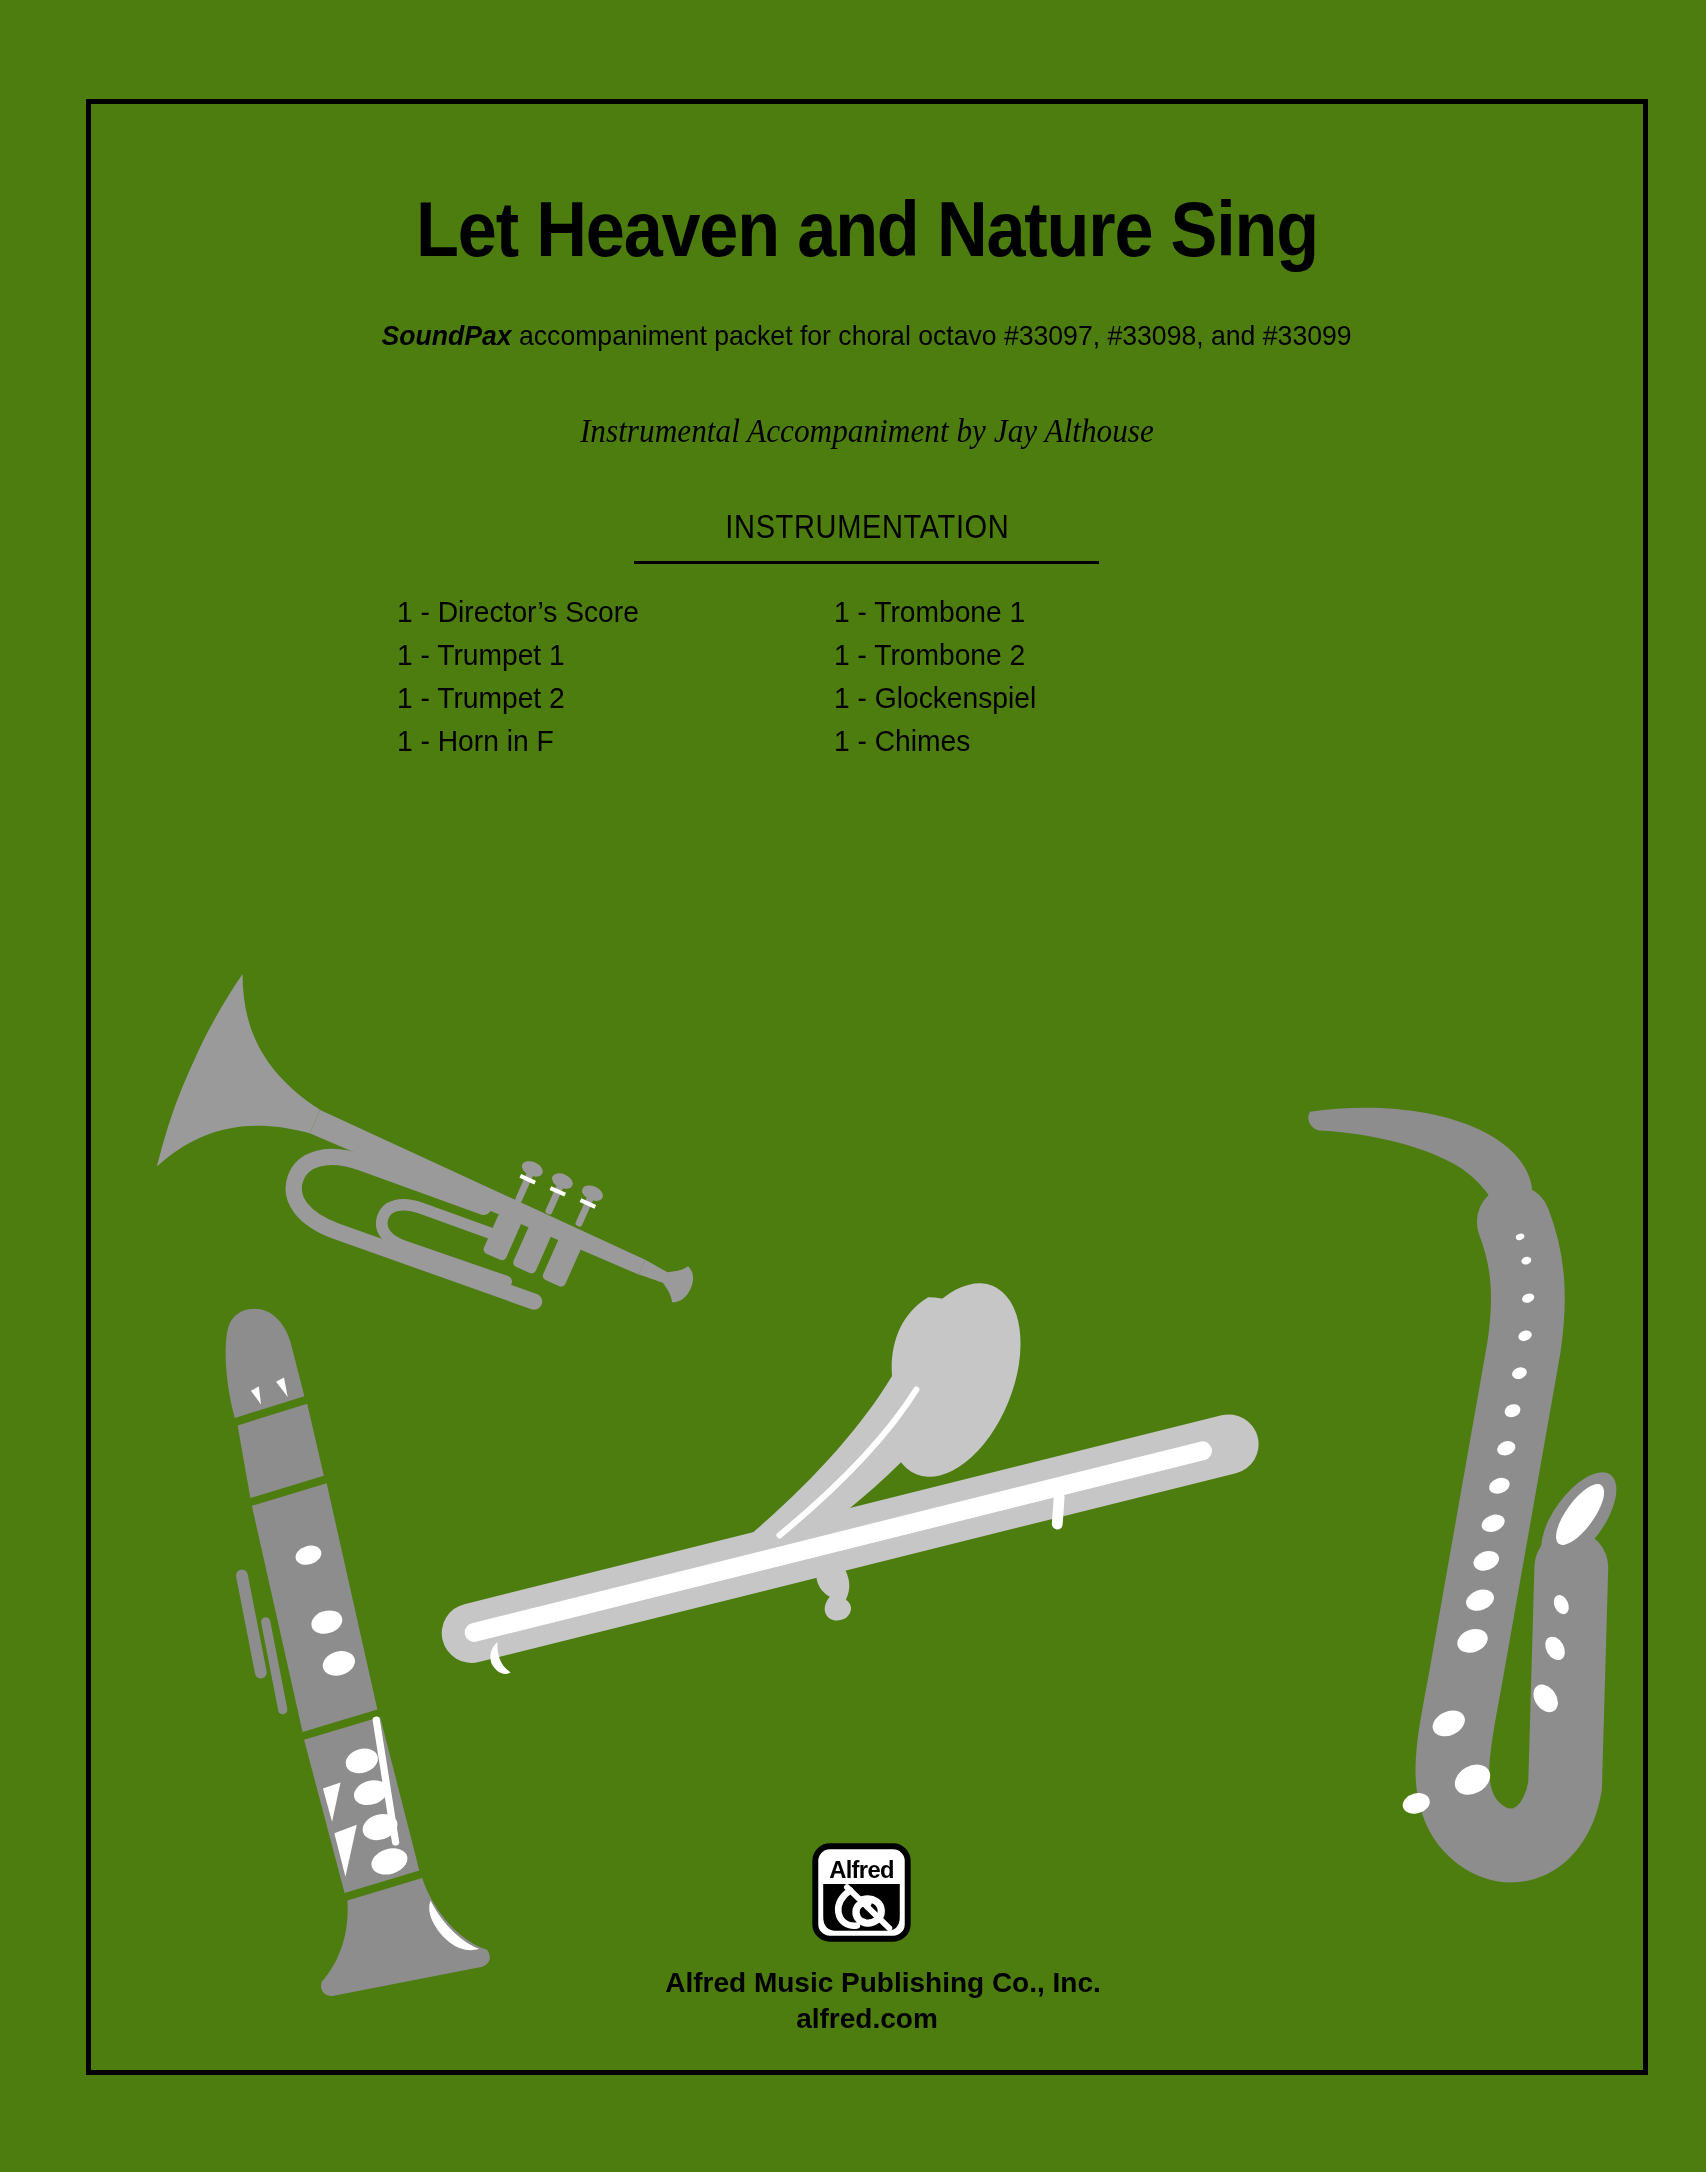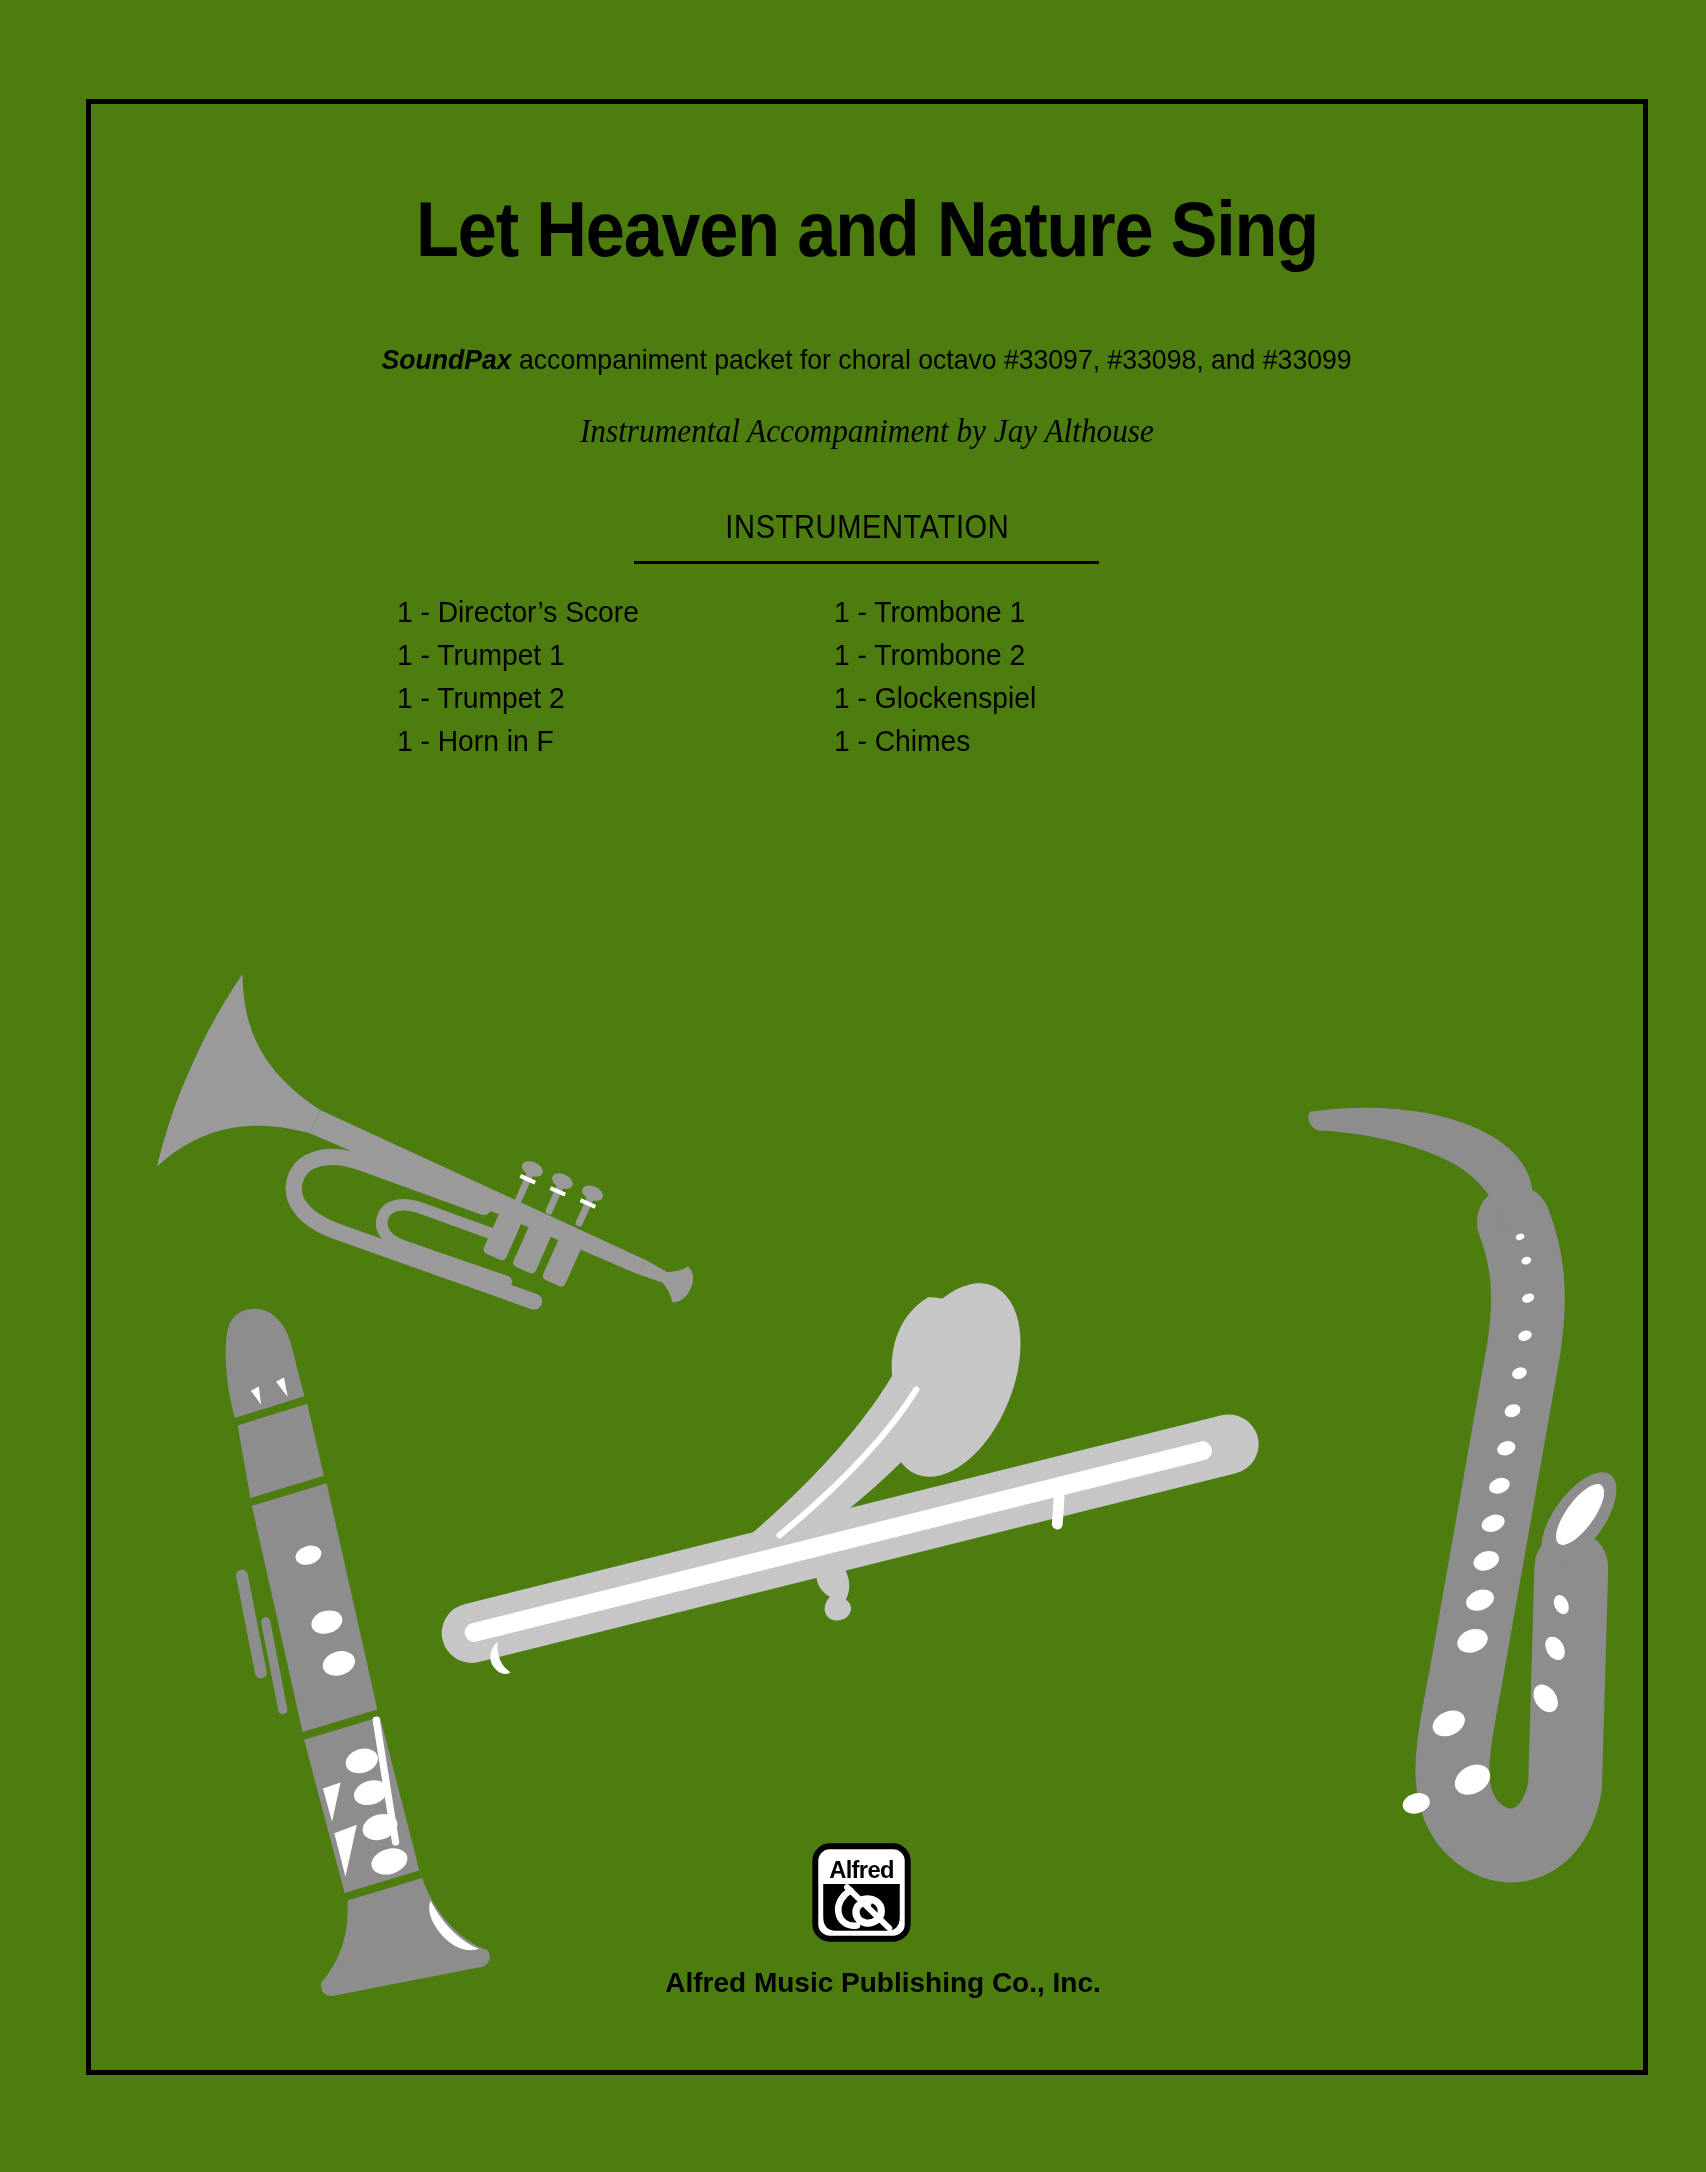--- a/index.html
+++ b/index.html
@@ -3,21 +3,21 @@
 <meta charset="utf-8">
 <style>
   html,body{margin:0;padding:0;background:#ffffff;}
   .page{position:relative;width:1707px;height:2172px;background:#4d7c0f;overflow:hidden;
         font-family:"Liberation Sans",sans-serif;color:#000;}
   .frame{position:absolute;left:86px;top:99px;width:1562px;height:1976px;
          border:5.3px solid #000;box-sizing:border-box;}
   .band{position:absolute;left:86px;width:1562px;text-align:center;white-space:nowrap;}
   .cond{display:inline-block;transform:scaleX(0.9);transform-origin:50% 50%;}
   .title{top:190px;font-size:78px;font-weight:bold;line-height:1;letter-spacing:-1.3px;}
-  .subtitle{top:319px;font-size:28px;line-height:1.2;margin-top:24px;}
+  .subtitle{top:319px;font-size:28px;line-height:1.2;}
   .subtitle .cond{transform:scaleX(0.95);}
   .brand{font-weight:bold;font-style:italic;}
   .credits1{top:369px;}
   .credits2{top:412px;}
   .credit{font-family:"Liberation Serif",serif;font-style:italic;font-size:34px;line-height:1.1;}
   .credit .cond{transform:scaleX(0.92);}
   .instr-head{top:508px;font-size:33px;letter-spacing:0.7px;}
   .instr-head .cond{transform:scaleX(0.88);}
   .rule{position:absolute;top:561px;left:634px;width:465px;height:3.3px;background:#000;}
   .cols{position:absolute;top:590px;left:86px;width:1274px;display:flex;
@@ -174,15 +174,18 @@
     <g stroke="#ffffff" fill="none" stroke-linecap="round">
       <path stroke-width="10" d="M58,72 C45,80 38,93 40,105 C42,119 54,127 68,125"></path>
       <path stroke-width="11" d="M76,86 C93,81 105,91 105,103 C105,115 93,123 81,121 C71,119 65,111 67,101 C69,93 77,89 85,91"></path>
       <path stroke-width="9" d="M53,67 L117,129"></path>
     </g>
   </svg>
 
   <div class="band footer1">
     <span>Alfred Music Publishing Co., Inc.</span>
   </div>
+  <div class="band footer2">
+    <span>alfred.com</span>
+  </div>
 
 </div>
 
 
 </body></html>

